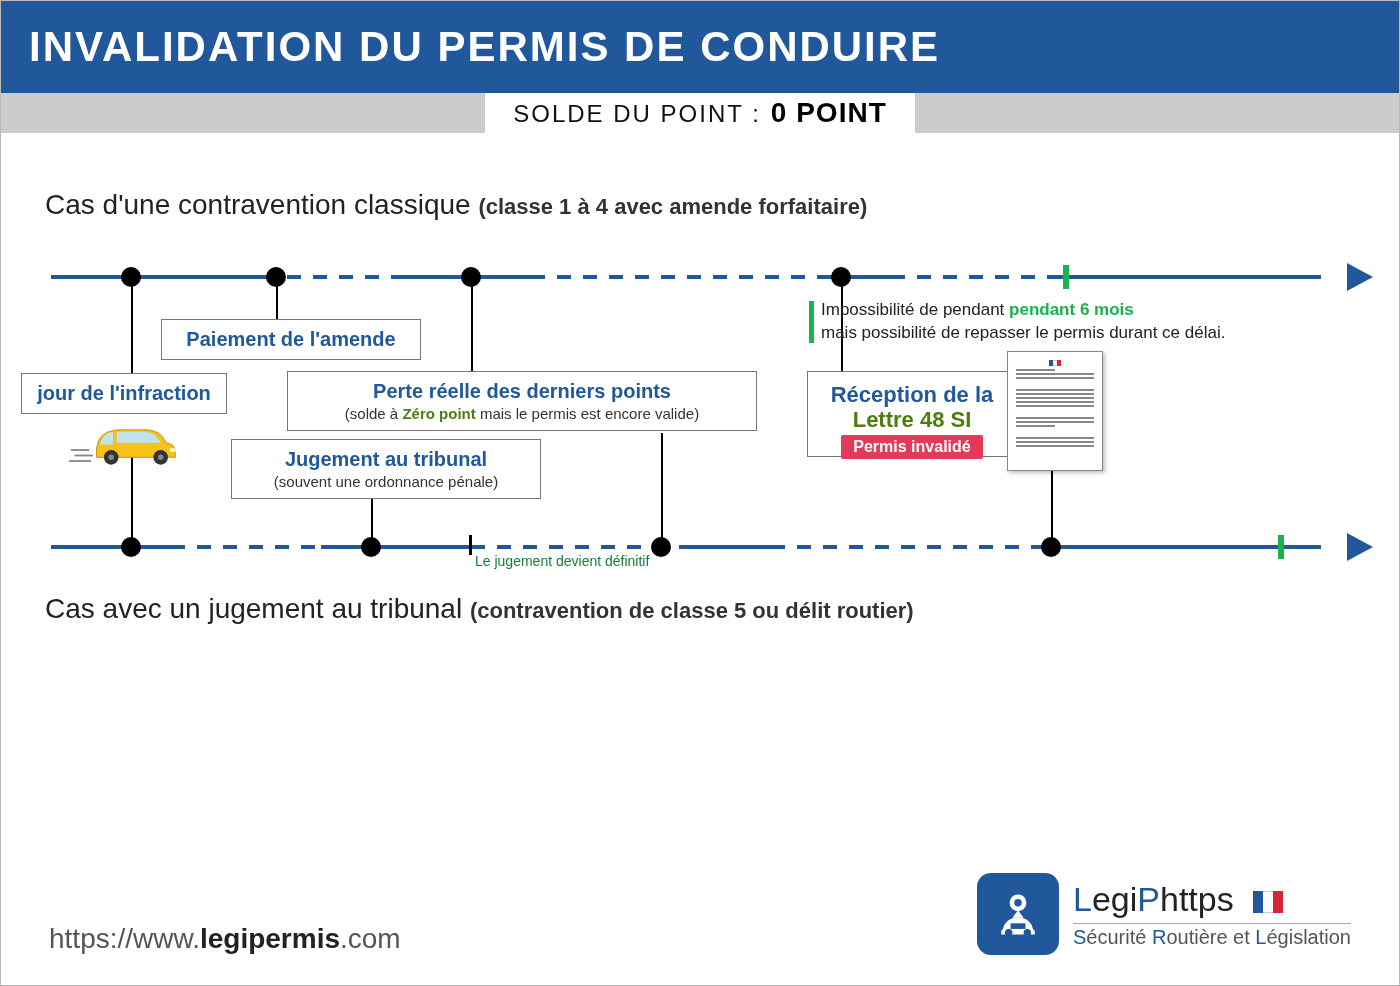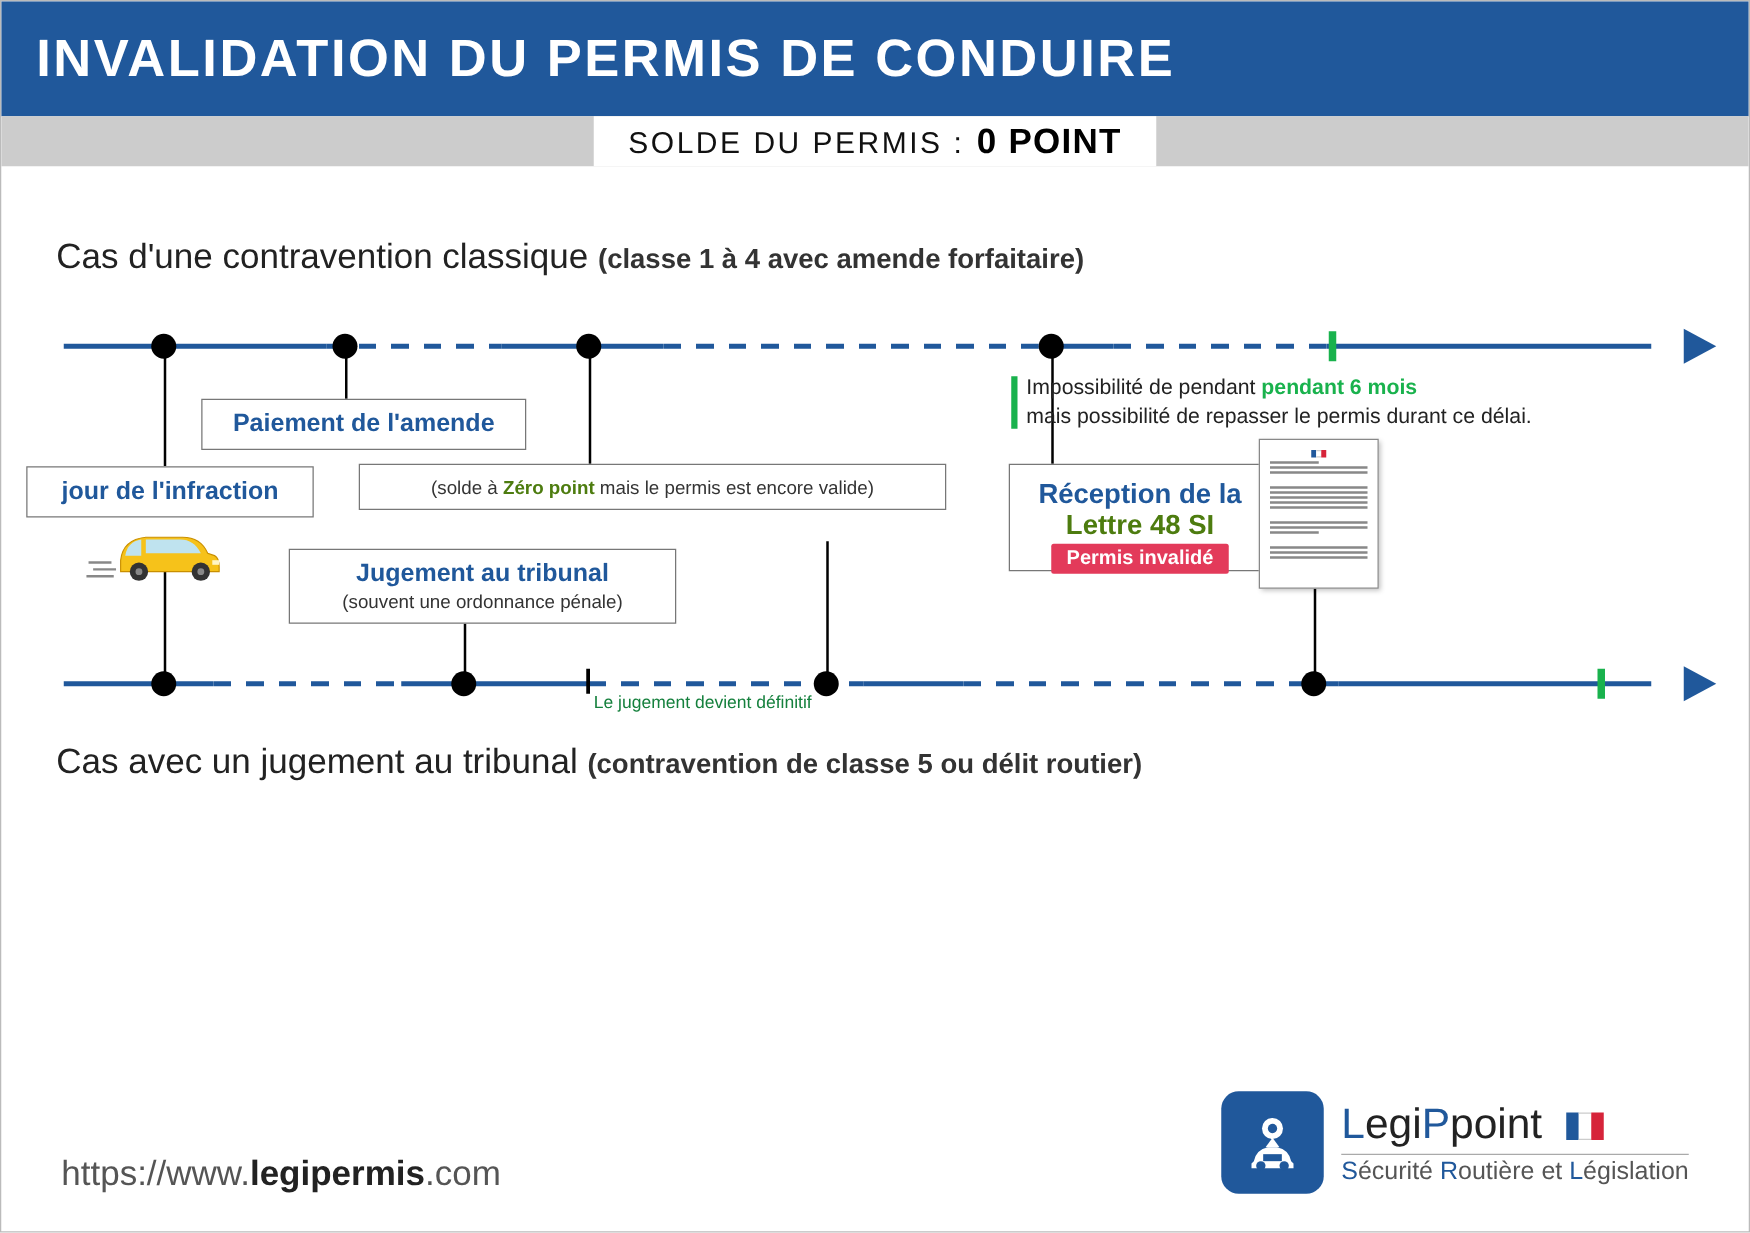--- a/index.html
+++ b/index.html
@@ -89,21 +89,21 @@
 </style>
 </head>
 <body>
 
 <div class="header-banner">
   <h1>INVALIDATION DU PERMIS DE CONDUIRE</h1>
 </div>
 
 <div class="subheader-wrap">
   <div class="subheader">
-    <span class="label">SOLDE DU PERMIS :</span>
+    <span class="label">SOLDE DU POINT :</span>
     <span class="value">0 POINT</span>
   </div>
 </div>
 
 <div class="content">
 
   <div class="case-title case-top">
     <span>Cas d'une contravention classique </span><span class="sub">(classe 1 à 4 avec amende forfaitaire)</span>
   </div>
 
@@ -147,21 +147,21 @@
   <div class="connector" style="left:130px; top:144px; height:96px;"></div>
   <div class="connector" style="left:275px; top:144px; height:44px;"></div>
   <div class="connector" style="left:470px; top:144px; height:96px;"></div>
   <div class="connector" style="left:840px; top:144px; height:96px;"></div>
 
   <div class="connector" style="left:130px; top:314px; height:96px;"></div>
   <div class="connector" style="left:370px; top:364px; height:46px;"></div>
   <div class="connector" style="left:660px; top:300px; height:110px;"></div>
   <div class="connector" style="left:1050px; top:300px; height:110px;"></div>
 
-  <div class="event-box" style="left:20px; top:240px; width:230px;">
+  <div class="event-box" style="left:20px; top:240px; width:206px;">
     <div class="title">jour de l'infraction</div>
   </div>
 
   <div class="car" style="left:68px; top:276px;">
     <svg viewBox="0 0 120 60">
       <g>
         <line x1="2" y1="42" x2="22" y2="42" stroke="#888" stroke-width="2"></line>
         <line x1="6" y1="48" x2="26" y2="48" stroke="#888" stroke-width="2"></line>
         <line x1="0" y1="54" x2="24" y2="54" stroke="#888" stroke-width="2"></line>
         <path d="M30 40 Q32 22 52 20 L84 20 Q100 20 106 34 L112 36 Q116 38 116 46 L116 50 L30 50 Z" fill="#f6c21a" stroke="#c98f00" stroke-width="1"></path>
@@ -174,20 +174,21 @@
         <rect x="110" y="40" width="6" height="4" fill="#fff6c6"></rect>
       </g>
     </svg>
   </div>
 
   <div class="event-box" style="left:160px; top:186px; width:260px;">
     <div class="title">Paiement de l'amende</div>
   </div>
 
   <div class="event-box" style="left:286px; top:238px; width:470px;">
+    <div class="title">Perte réelle des derniers points</div>
     <div class="note"><span>(solde à </span><span class="red-em">Zéro point</span><span> mais le permis est encore valide)</span></div>
   </div>
 
   <div class="event-box" style="left:230px; top:306px; width:310px;">
     <div class="title">Jugement au tribunal</div>
     <div class="note">(souvent une ordonnance pénale)</div>
   </div>
 
   <div class="small-note" style="left:474px; top:420px;">Le jugement devient définitif</div>
 
@@ -241,21 +242,21 @@
         <circle cx="30" cy="18" r="4" fill="#20589b"></circle>
         <path d="M30 26 L24 34 L36 34 Z" fill="#fff"></path>
         <path d="M14 46 Q16 36 26 34 L34 34 Q44 36 46 46 L48 48 L48 52 L12 52 L12 48 Z" fill="#fff"></path>
         <circle cx="20" cy="50" r="4" fill="#20589b"></circle>
           <circle cx="40" cy="50" r="4" fill="#20589b"></circle>
         <rect x="22" y="40" width="16" height="6" fill="#20589b"></rect>
       </svg>
     </div>
     <div class="logo-text">
       <div class="name">
-        <span class="accent">L</span><span>egi</span><span class="accent">P</span><span>point</span>
+        <span class="accent">L</span><span>egi</span><span class="accent">P</span><span>https</span>
         <span class="flag">
             <span class="fb"></span>
             <span class="fw"></span>
             <span class="fr"></span>
           </span>
       </div>
       <hr>
       <div class="tagline">
         <span class="init">S</span><span>écurité </span><span class="init">R</span><span>outière et </span><span class="init">L</span><span>égislation</span>
       </div>

